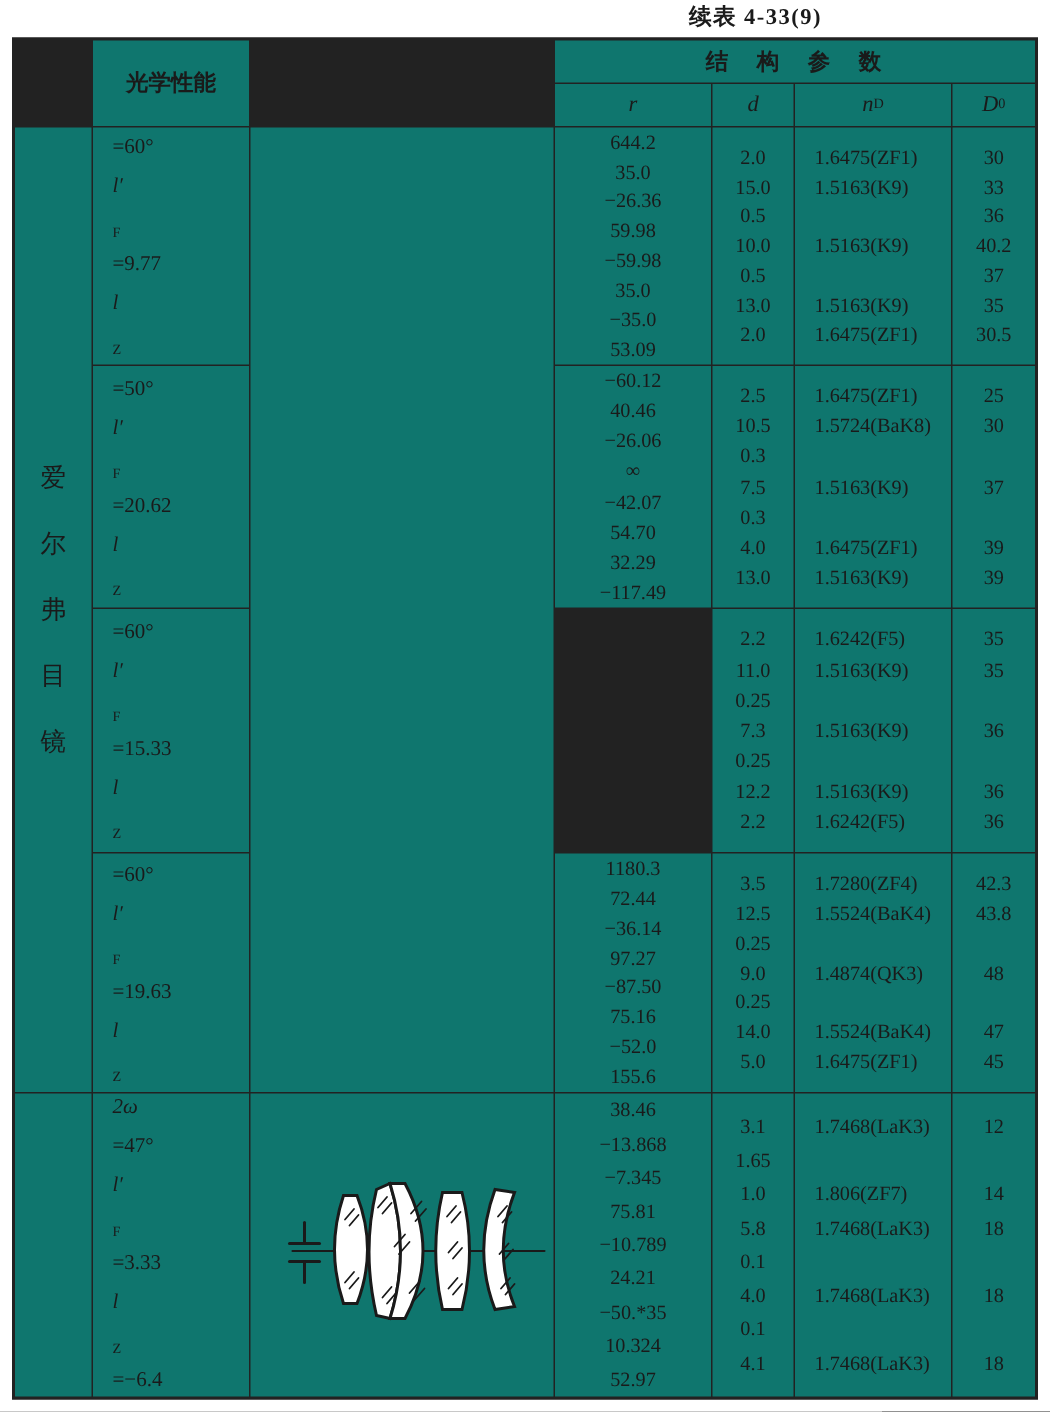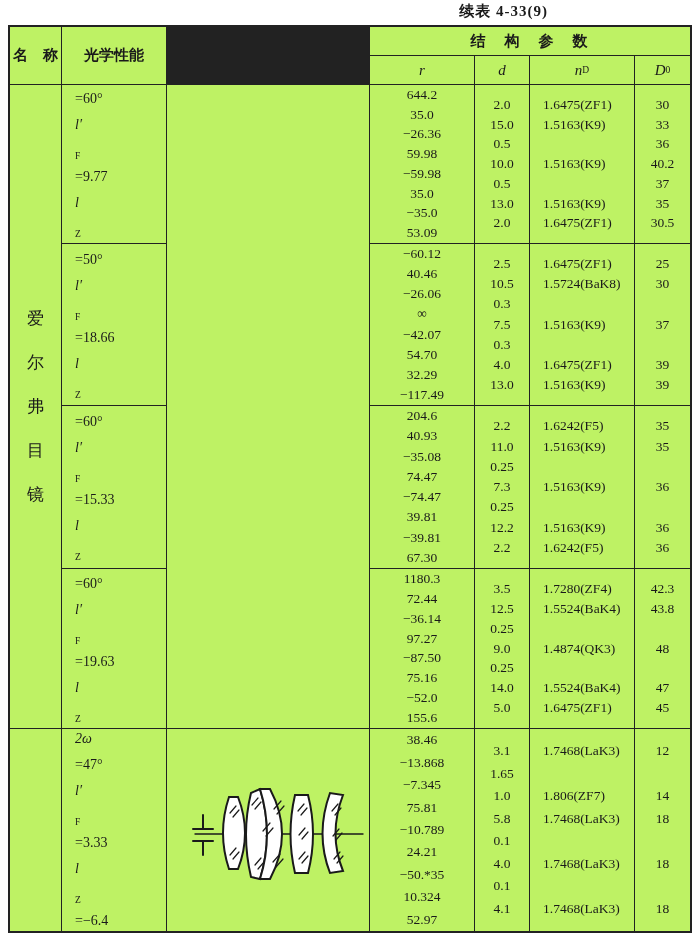--- a/index.html
+++ b/index.html
@@ -4,21 +4,21 @@
 <style>
   html,body{margin:0;padding:0;}
   body{width:700px;height:941px;background:#fff;overflow:hidden;
        font-family:"Liberation Serif","DejaVu Serif",serif;color:#1a1a1a;}
   .page{position:relative;width:588px;height:941px;background:#fff;}
   .title{position:absolute;top:2px;right:40px;font-weight:bold;font-size:15px;letter-spacing:1px;}
   .table{position:absolute;left:8px;top:25px;display:grid;
          grid-template-columns:51px 104px 202px 104px 54px 104px 55px;
          grid-template-rows:28px 28px 158px 161px 162px 159px 202px;
          gap:1px;background:#222;border:2px solid #222;}
-  .cell{background:#bef264;overflow:hidden;}
+  .cell{background:#0f766e;overflow:hidden;}
   .hdr{display:flex;align-items:center;justify-content:center;font-weight:bold;font-size:15px;}
   .hdr-name{grid-row:1/3;grid-column:1;}
   .hdr-opt{grid-row:1/3;grid-column:2;}
   .hdr-struct{grid-row:1/3;grid-column:3;}
   .hdr-params{grid-row:1;grid-column:4/8;letter-spacing:2px;}
   .mhdr{display:flex;align-items:center;justify-content:center;font-size:15px;}
   .mhdr .mi{font-style:italic;}
   .c4{grid-column:4}.c5{grid-column:5}.c6{grid-column:6}.c7{grid-column:7}
   .r2{grid-row:2}
   .vname{grid-row:3/7;grid-column:1;display:flex;flex-direction:column;
@@ -38,21 +38,20 @@
   svg{display:block;}
 </style>
 </head>
 <body>
 
 <div class="page">
   <div class="title">续表 4-33(9)</div>
 
   <div class="table" id="grid">
 
-    <div class="cell hdr hdr-name">名　称</div>
     <div class="cell hdr hdr-opt">光学性能</div>
     <div class="cell hdr hdr-params">结　构　参　数</div>
     <div class="cell mhdr r2 c4">
         <span class="mi">r</span>
       </div>
     <div class="cell mhdr r2 c5">
         <span class="mi">d</span>
       </div>
     <div class="cell mhdr r2 c6">
         <span class="mi">n</span>
@@ -160,21 +159,21 @@
         <div class="it">37</div>
         <div class="it">35</div>
         <div class="it">30.5</div>
         <div class="sp"></div>
       </div>
       <div class="cell perf" style="grid-area: 4 / 2;">
         <div class="perf-line">
           <div class="mi">2ω</div>
           <div class="pv">=50°</div>
         </div>
-        <div class="perf-line"><div class="mi">l′</div><sub>F</sub><div class="pv">=18.66</div></div>
+        <div class="perf-line"><div class="mi">l′</div><sub>F</sub><div class="pv">=20.62</div></div>
         <div class="perf-line"><div class="mi">l</div><sub>Z</sub><div class="pv">=−17</div></div>
       </div>
       <div class="cell stack" style="grid-area: 4 / 4;">
         <div class="it">−60.12</div>
         <div class="it">40.46</div>
         <div class="it">−26.06</div>
         <div class="it">∞</div>
         <div class="it">−42.07</div>
         <div class="it">54.70</div>
         <div class="it">32.29</div>
@@ -213,30 +212,20 @@
         <div class="it">39</div>
         <div class="sp"></div>
       </div>
       <div class="cell perf" style="grid-area: 5 / 2;">
         <div class="perf-line">
           <div class="mi">2ω</div>
           <div class="pv">=60°</div>
         </div>
         <div class="perf-line"><div class="mi">l′</div><sub>F</sub><div class="pv">=15.33</div></div>
         <div class="perf-line"><div class="mi">l</div><sub>Z</sub><div class="pv">=−20</div></div>
-      </div>
-      <div class="cell stack" style="grid-area: 5 / 4;">
-        <div class="it">204.6</div>
-        <div class="it">40.93</div>
-        <div class="it">−35.08</div>
-        <div class="it">74.47</div>
-        <div class="it">−74.47</div>
-        <div class="it">39.81</div>
-        <div class="it">−39.81</div>
-        <div class="it">67.30</div>
       </div>
       <div class="cell stack " style="grid-area: 5 / 5; text-align: center;">
         <div class="sp"></div>
         <div class="it">2.2</div>
         <div class="it">11.0</div>
         <div class="it">0.25</div>
         <div class="it">7.3</div>
         <div class="it">0.25</div>
         <div class="it">12.2</div>
         <div class="it">2.2</div>

